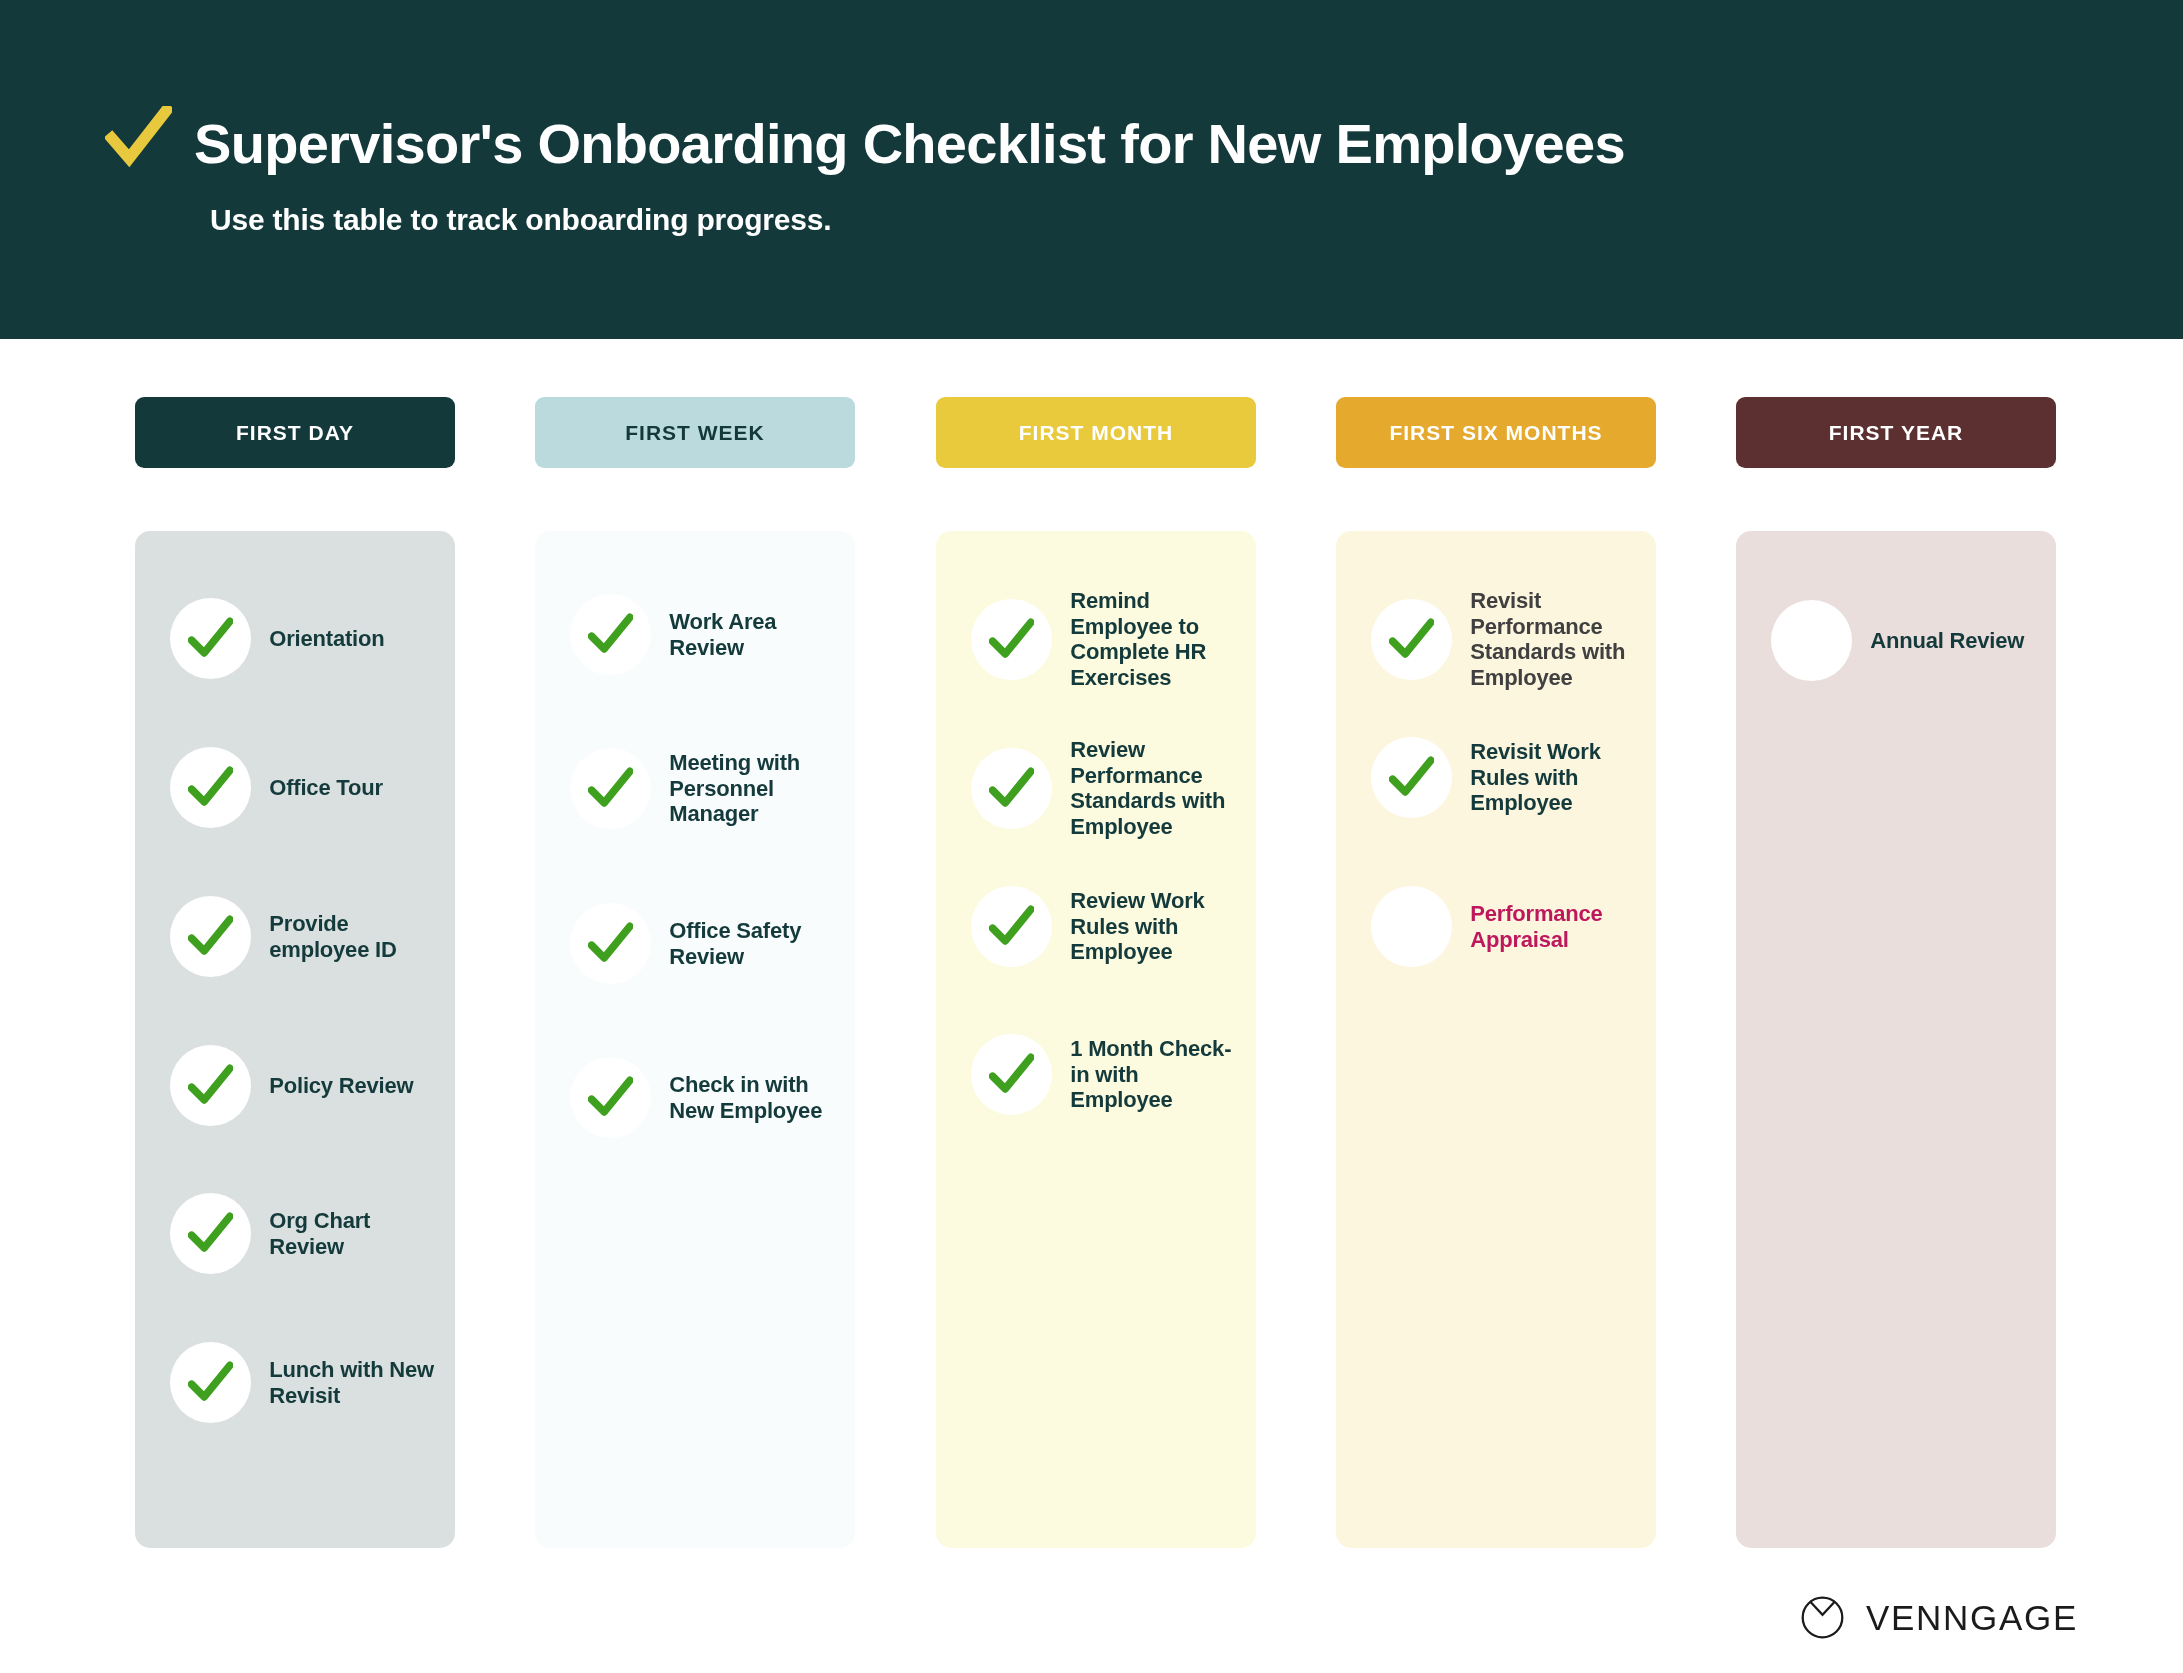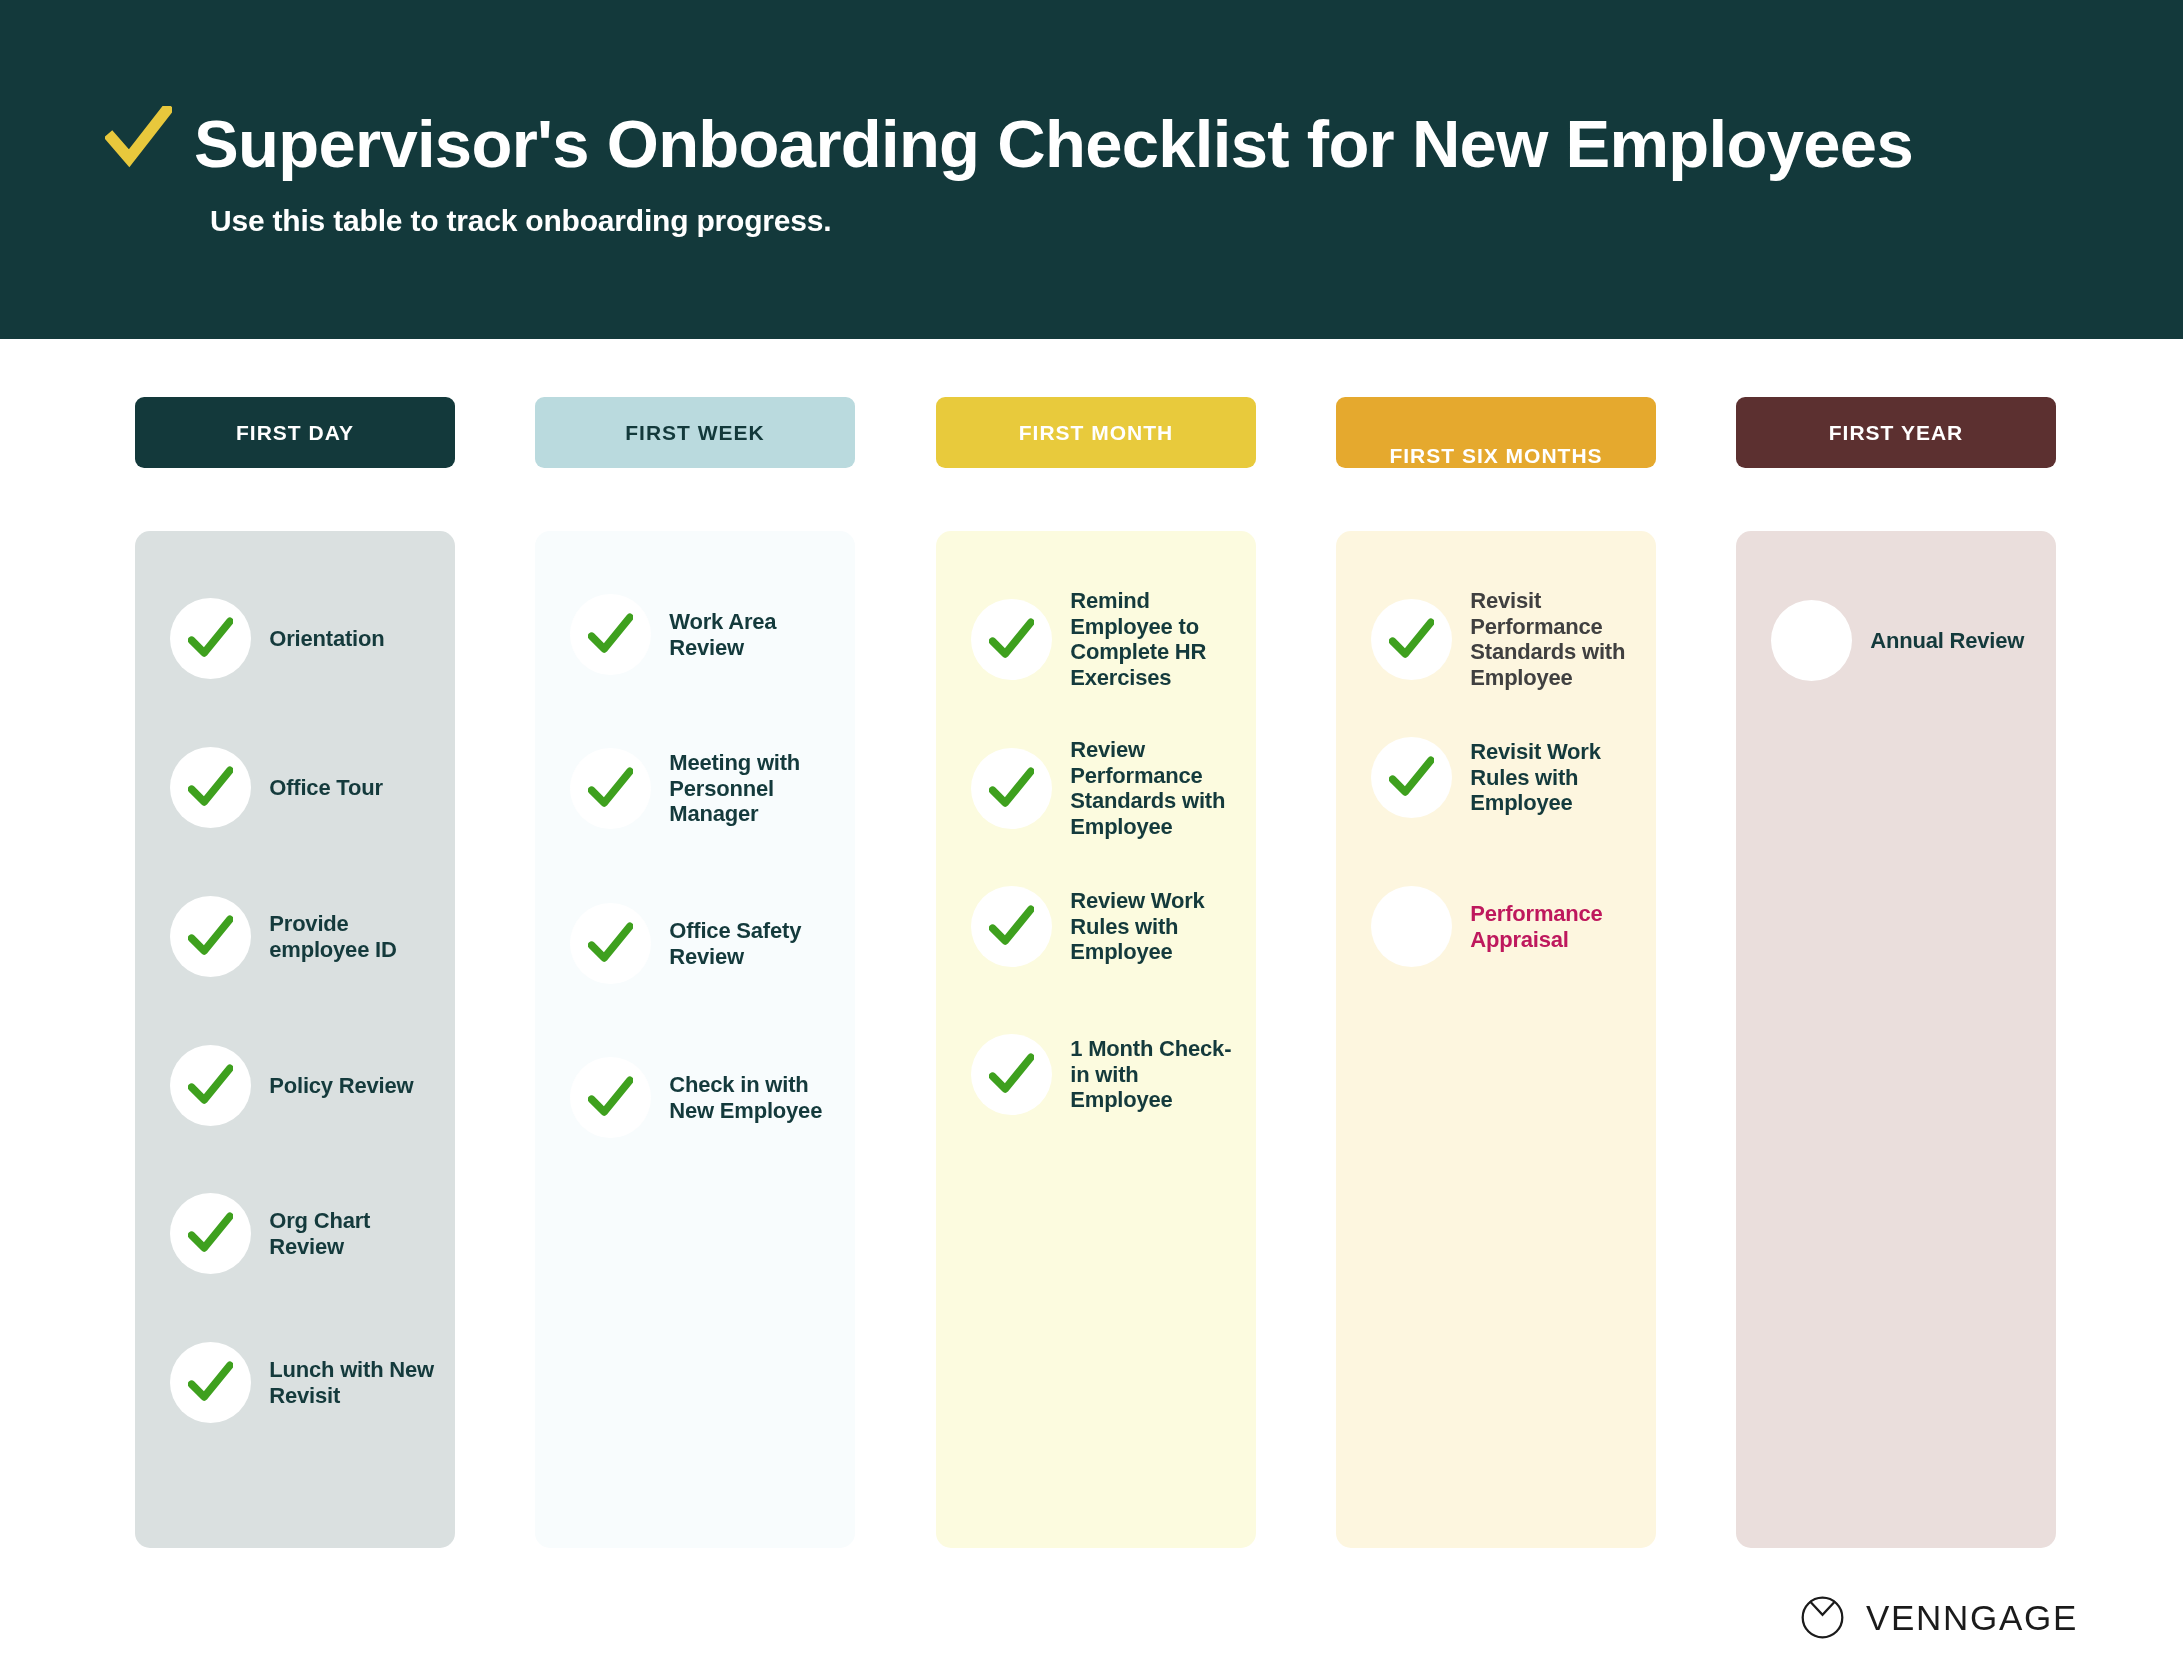--- a/index.html
+++ b/index.html
@@ -43,21 +43,21 @@
   .title-check {
     width: 67px;
     height: 67px;
     flex: 0 0 auto;
     position: relative;
     top: -4.6px;
   }
 
   .page-title {
     font-family: "Liberation Sans", sans-serif;
-    font-size: 67px;
+    font-size: 56px;
     font-weight: bold;
     color: #ffffff;
     letter-spacing: -0.7px;
     white-space: nowrap;
     line-height: 1.05;
   }
 
   .page-subtitle {
     font-family: "Liberation Sans", sans-serif;
     font-size: 30px;
@@ -327,21 +327,21 @@
                 <svg viewBox="0 0 100 100" class="check-mark">
                   <path d="M8 54 L36 82 L93 12" fill="none" stroke="#3EA01E" stroke-width="17" stroke-linecap="round" stroke-linejoin="round"></path>
                 </svg>
               </div>
               <div class="item-label" style="color: rgb(20, 58, 60);">1 Month Check-in with Employee</div>
             </div>
           </div>
         </div>
       </div>
       <div class="column" style="left: 1336px;">
-        <div class="col-header" style="background: rgb(229, 169, 46); align-items: flex-end;">
+        <div class="col-header" style="background: rgb(229, 169, 46);">
           <div class="col-header-label" style="color: rgb(255, 255, 255);">FIRST SIX MONTHS</div>
         </div>
         <div class="col-body" style="background: rgb(253, 246, 223);">
           <div class="items">
             <div class="item" style="top: 57px;">
               <div class="check-circle">
                 <svg viewBox="0 0 100 100" class="check-mark">
                   <path d="M8 54 L36 82 L93 12" fill="none" stroke="#3EA01E" stroke-width="17" stroke-linecap="round" stroke-linejoin="round"></path>
                 </svg>
               </div>

